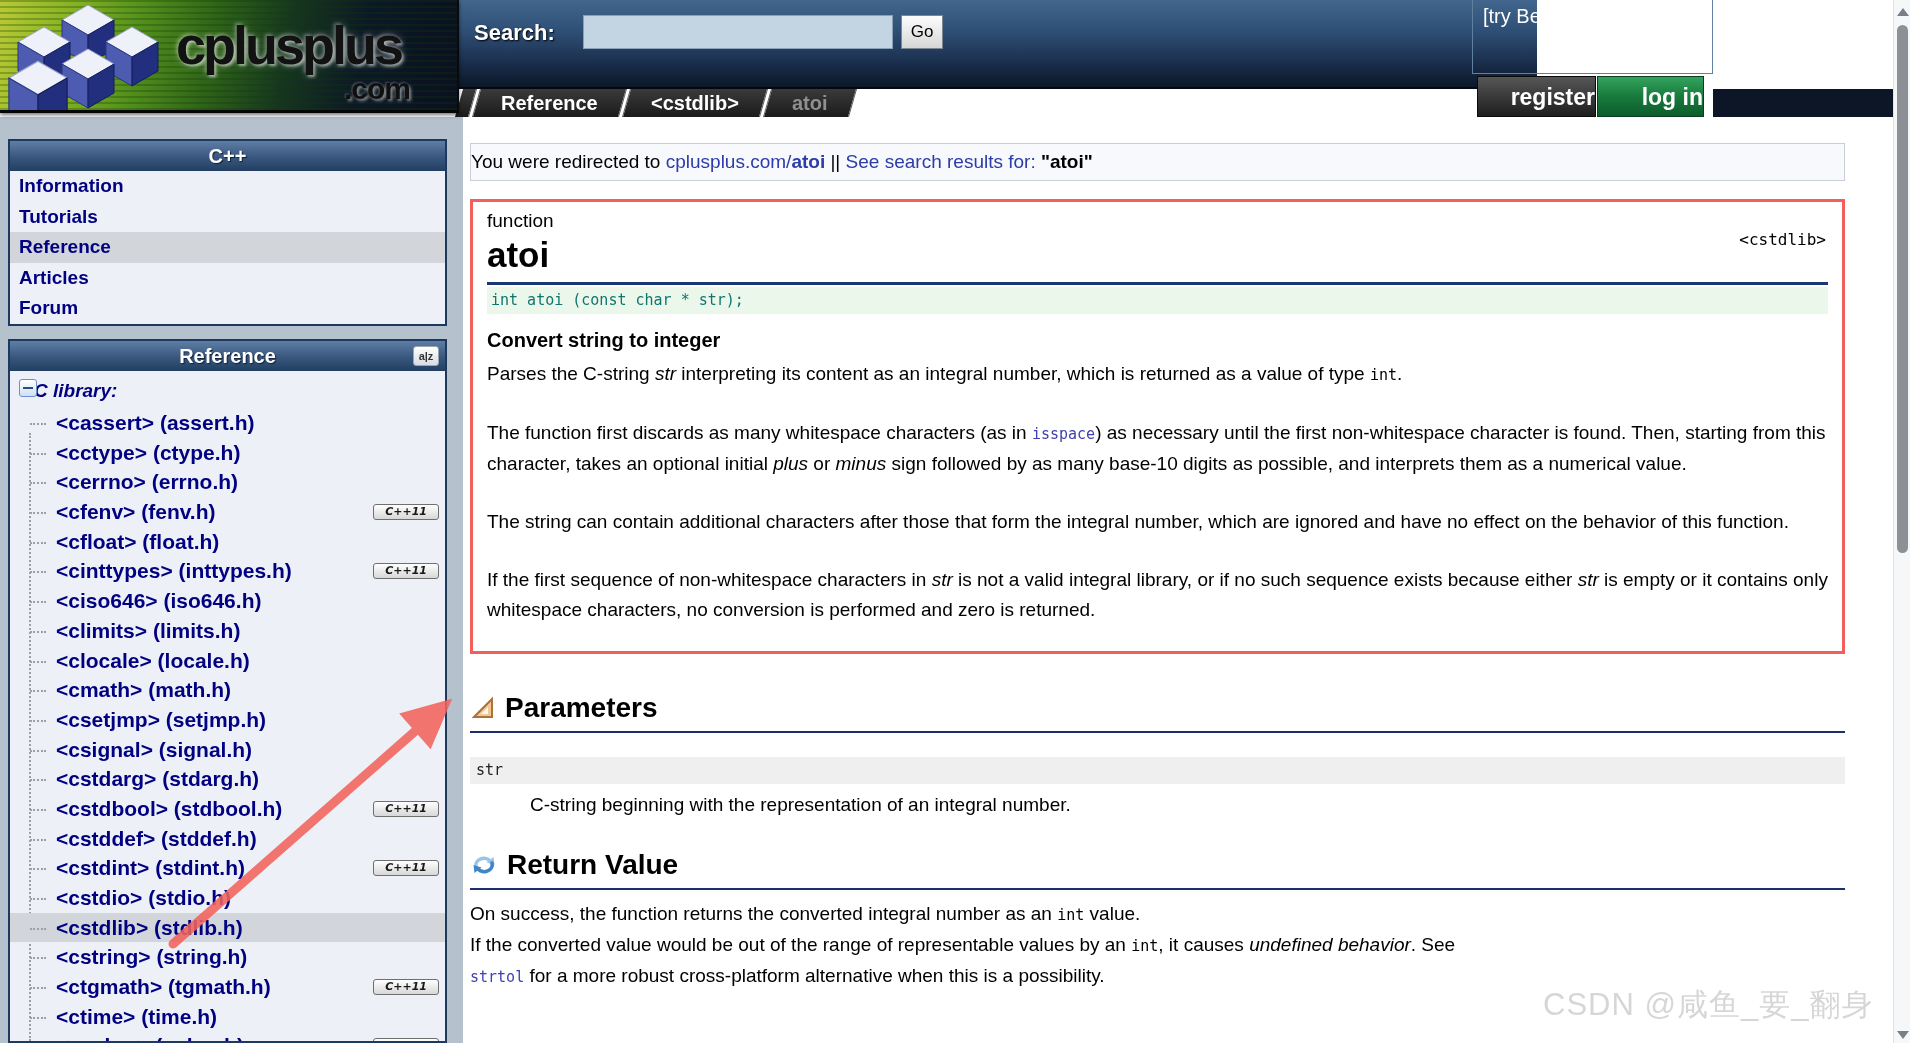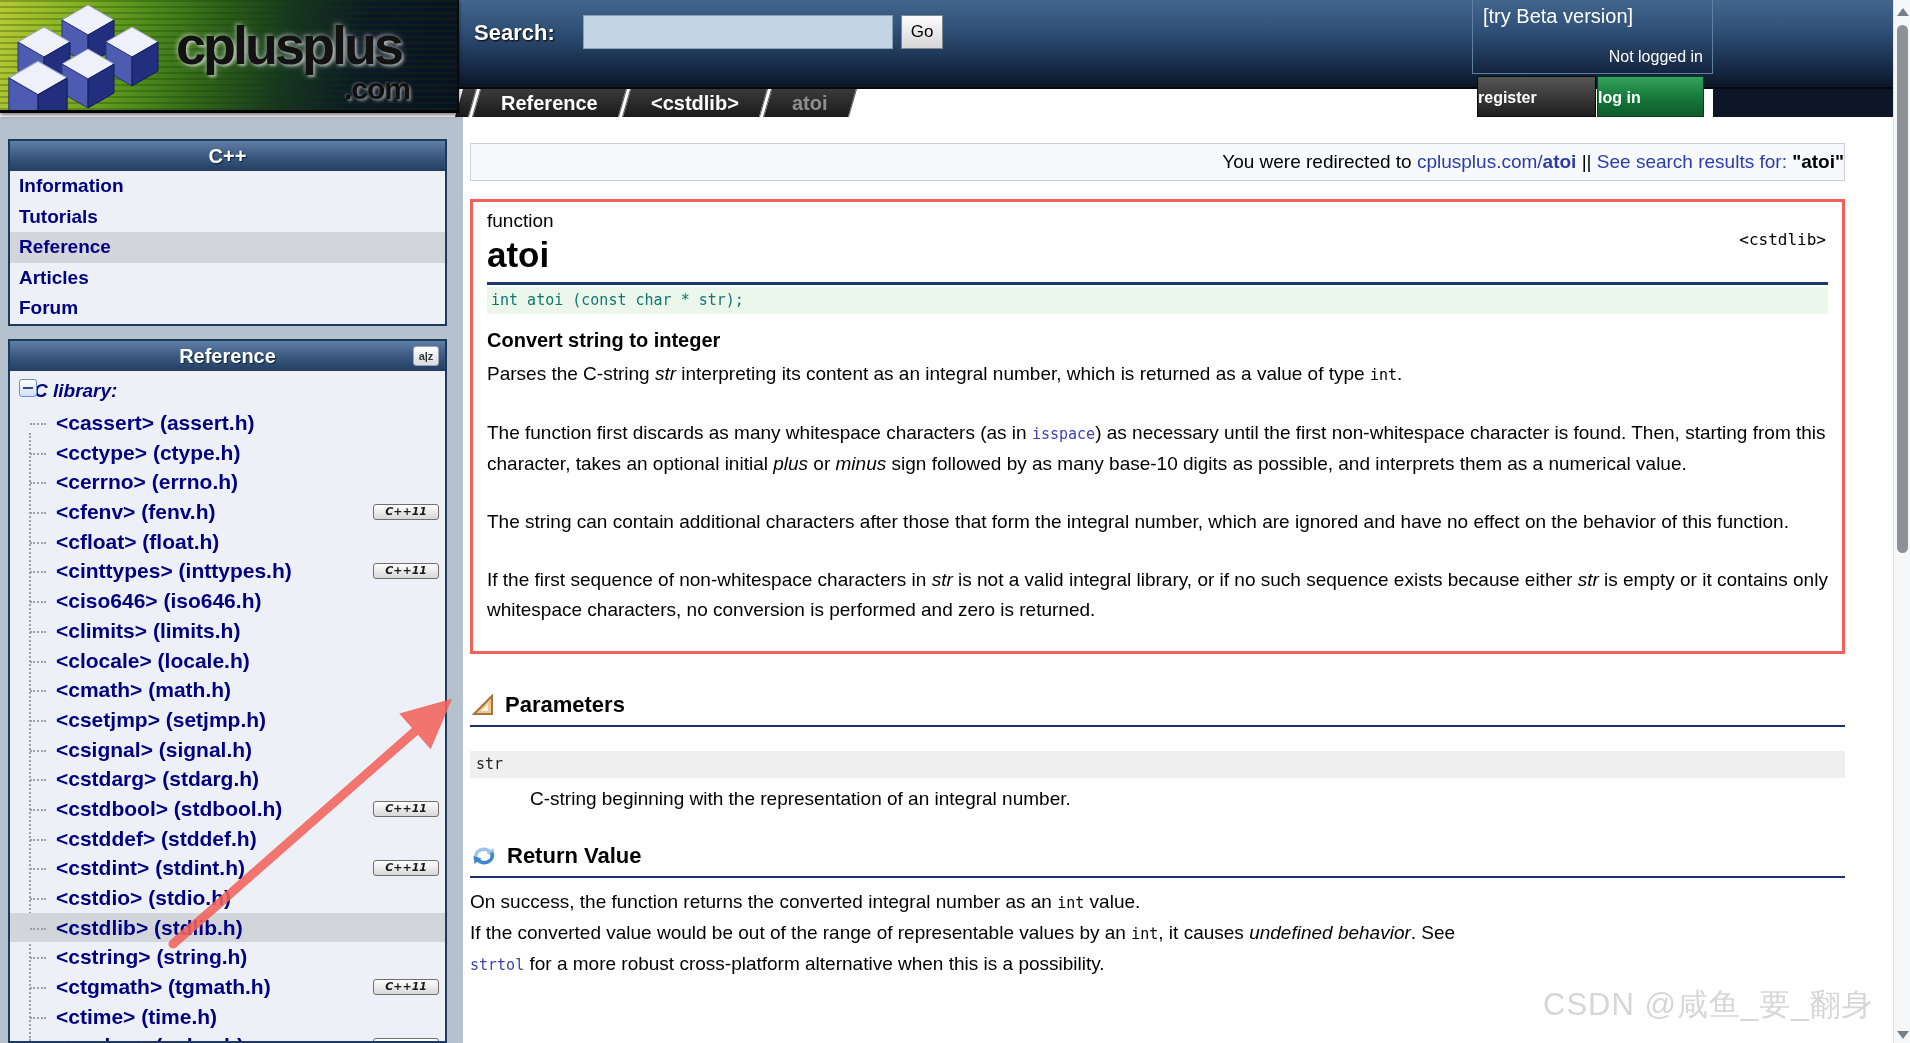--- a/index.html
+++ b/index.html
@@ -8,21 +8,21 @@
     width:1910px; height:1043px; overflow:hidden; position:relative;
     font-family:"Liberation Sans", sans-serif; background:#ffffff;
   }
   .mono { font-family:"DejaVu Sans Mono", monospace; font-size:15px; }
   .it { font-style:italic; }
   .codelink { font-family:"DejaVu Sans Mono", monospace; font-size:15px; color:#4040b0; cursor:pointer; }
   .bluelink { color:#2b3ca8; cursor:pointer; }
 
   
   .header {
-    position:absolute; left:0; top:0; width:1896px; height:89px;
+    position:absolute; left:0; top:0; width:1537px; height:89px;
     background:linear-gradient(180deg,#42668d 0%, #2f5076 35%, #1a2f4d 72%, #0c1728 100%);
     border-bottom:2px solid #05090f;
   }
   .crumb-strip { position:absolute; left:0; top:89px; width:1893px; height:28px; background:#ffffff; }
 
   .logo {
     position:absolute; left:0; top:0; width:459px; height:113px; z-index:6; cursor:pointer;
     background:
       repeating-linear-gradient(0deg, rgba(10,60,5,0.28) 0 2px, rgba(0,0,0,0) 2px 6px),
       linear-gradient(100deg,#b9c934 0%, #86b122 16%, #55911c 30%, #2f6418 46%, #173620 62%, #0d1826 78%, #0a1020 100%);
@@ -46,22 +46,22 @@
     position:absolute; left:901px; top:15px; width:42px; height:34px;
     background:linear-gradient(#fdfdfd,#d6d6d6); border:1px solid #7c8794; font-size:17px; cursor:pointer;
   }
   .beta-box {
     position:absolute; left:1472px; top:0; width:241px; height:74px;
     border:1px solid #60809f; border-top:none;
   }
   .beta-link { position:absolute; left:10px; top:5px; color:#ffffff; font-size:20px; cursor:pointer; }
   .login-status { position:absolute; right:9px; bottom:7px; color:#ffffff; font-size:16px; }
   .tab-btn {
-    position:absolute; top:76px; height:41px; z-index:7; text-align:left; line-height:41px;
-    color:#ffffff; font-weight:bold; font-size:16px; cursor:pointer; border:1px solid #0a0a0a;
+    position:absolute; top:76px; height:41px; z-index:7; text-align:right; line-height:41px;
+    color:#ffffff; font-weight:bold; font-size:23px; cursor:pointer; border:1px solid #0a0a0a;
   }
   .tab-register { left:1477px; width:119px; background:linear-gradient(#565656,#1e1e1e); }
   .tab-login { left:1597px; width:107px; background:linear-gradient(#34a35e 0%,#187a3c 50%,#0d5c2b 100%); border-color:#0a3d1e; }
   .crumb-darkright { position:absolute; left:1713px; top:89px; width:180px; height:28px; background:#0c1626; }
 
   
   .crumbbar { position:absolute; left:459px; top:89px; height:28px; display:flex; z-index:5; }
   .crumb-edge { width:14px; background:linear-gradient(#3c3c3c,#191919); transform:skewX(-16deg); margin-right:3px; border-right:1px solid #666; }
   .crumb-tab {
     background:linear-gradient(#3a3a3a,#1b1b1b); transform:skewX(-16deg);
@@ -113,39 +113,39 @@
     position:absolute; right:6px; top:50%; transform:translateY(-50%);
     font-family:"DejaVu Sans", sans-serif; font-style:italic; font-weight:bold; font-size:11px; color:#1a1a1a;
     border:1px solid #6f6f6f; border-radius:3px; background:linear-gradient(#ffffff,#d7d7d7);
     padding:1px 11px; line-height:12px;
   }
 
   
   .main { position:absolute; left:470px; top:117px; width:1375px; }
   .notice {
     margin-top:26px; border:1px solid #c9cdd6; background:#f7f9fc;
-    text-align:right; font-size:19px; padding:7px 0; color:#000;
+    text-align:left; font-size:19px; padding:7px 0; color:#000;
   }
   .notice .bold { font-weight:bold; }
   .fn-card { position:relative; margin-top:18px; border:3px solid #f2605c; padding:6px 14px 26px; }
   .fn-kind { font-size:19px; line-height:26px; }
   .fn-name { font-size:35px; font-weight:bold; line-height:42px; letter-spacing:0; }
   .fn-ref { position:absolute; right:16px; top:28px; font-family:"DejaVu Sans Mono", monospace; font-size:16px; color:#000; }
   .fn-hr { height:3px; background:#1b3876; margin-top:6px; }
   .fn-code {
     margin-top:2px; background:#ecf7ec; color:#0f766e;
     font-family:"DejaVu Sans Mono", monospace; font-size:15px; padding:3px 4px; line-height:21px;
   }
   .fn-summary { font-weight:bold; font-size:20px; margin:15px 0 7px; }
   .para { font-size:19px; line-height:30px; color:#000; }
   .gap { margin-top:28px; }
 
   .sect-head {
     display:flex; align-items:center; gap:9px;
-    font-size:22px; font-weight:bold; color:#000;
+    font-size:28px; font-weight:bold; color:#000;
     border-bottom:2px solid #1c2f6e; padding-bottom:7px;
   }
   .sect-params { margin-top:38px; }
   .sect-return { margin-top:30px; }
   .param-name {
     margin-top:24px; background:#efefef; color:#222;
     font-family:"DejaVu Sans Mono", monospace; font-size:15px; padding:4px 6px; line-height:19px;
   }
   .param-desc { margin:7px 0 0 60px; font-size:19px; line-height:28px; }
   .ret-lines { margin-top:9px; }

